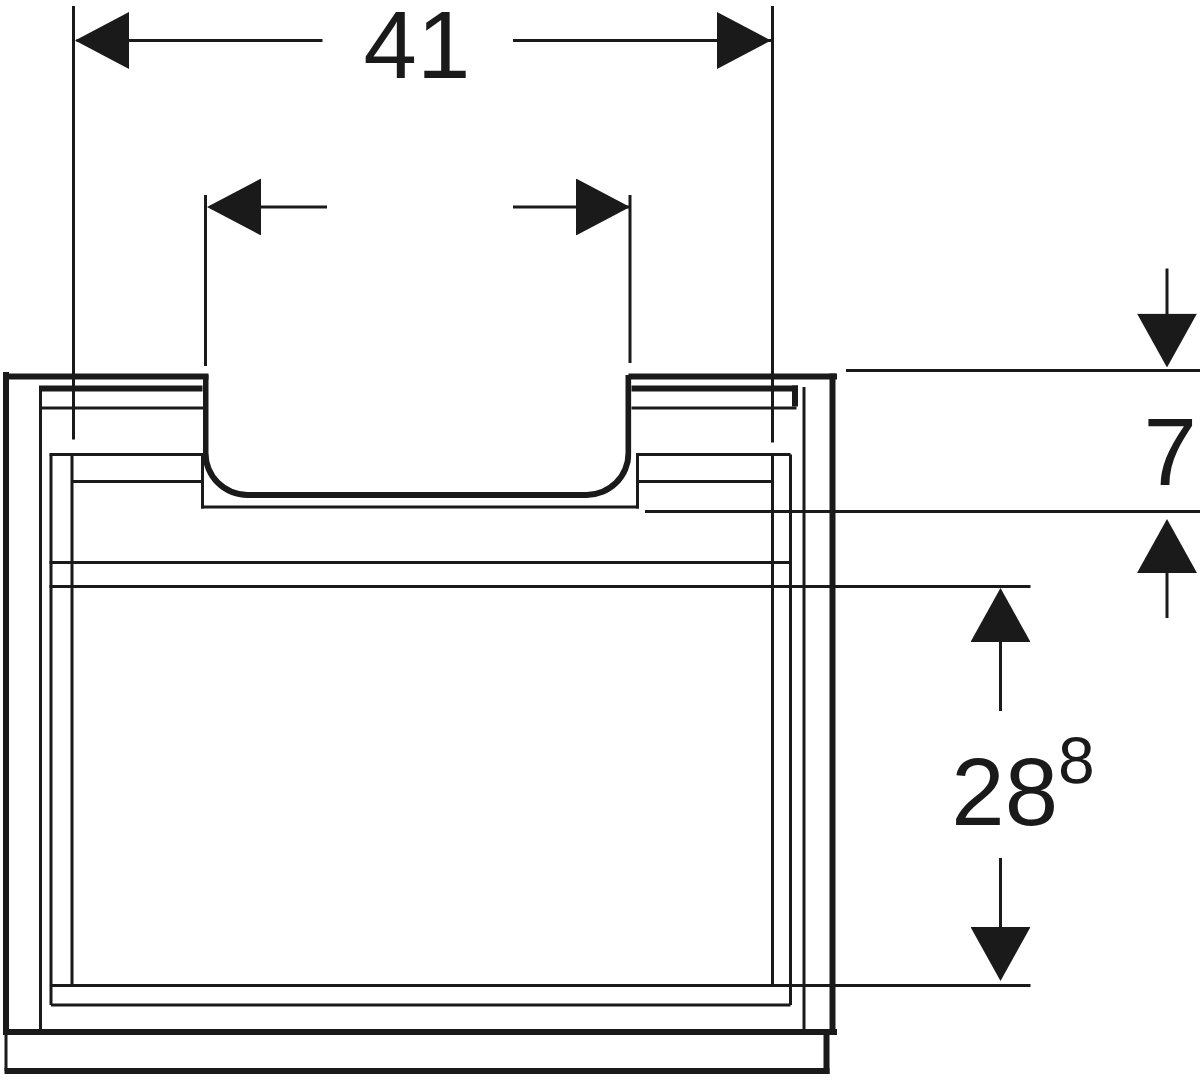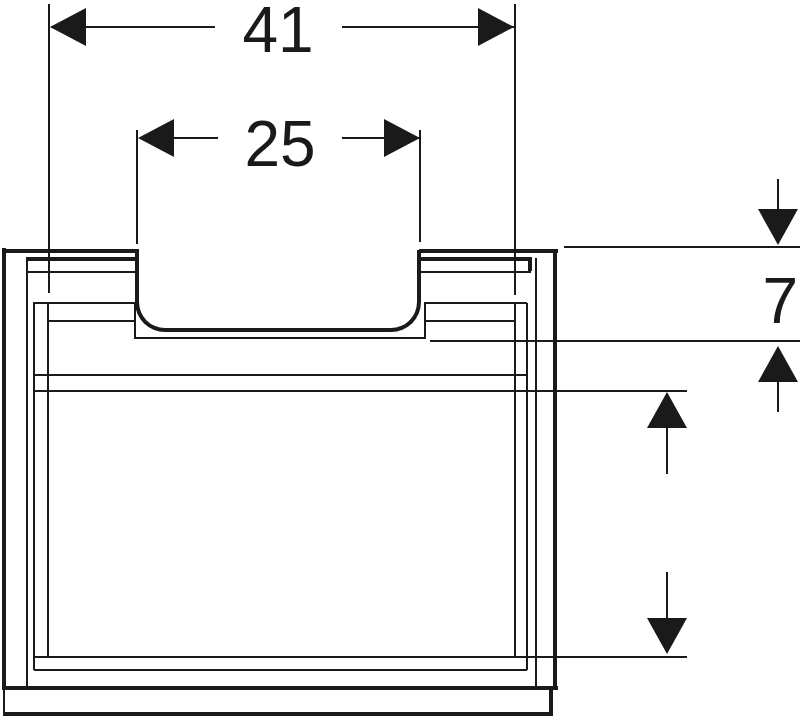--- a/index.html
+++ b/index.html
@@ -35,32 +35,34 @@
   <div class="arr arr-left" style="left:50px;top:8px;width:36px;height:38px;"></div>
   <div class="arr arr-right" style="left:478px;top:8px;width:36px;height:38px;"></div>
   <div class="dimtext tc" style="left:212px;top:-6px;width:132px;">41</div>
 
   <div class="ln" style="left:136px;top:130px;width:2px;height:114px;"></div>
   <div class="ln" style="left:419px;top:130px;width:2px;height:112px;"></div>
   <div class="ln" style="left:140px;top:137px;width:78px;height:2px;"></div>
   <div class="ln" style="left:342px;top:137px;width:78px;height:2px;"></div>
   <div class="arr arr-left" style="left:138px;top:119px;width:36px;height:38px;"></div>
   <div class="arr arr-right" style="left:384px;top:119px;width:36px;height:38px;"></div>
-  <div class="dimtext tc" style="left:210px;top:108px;width:140px;">25</div>
 
   <div class="ln" style="left:564px;top:246px;width:236px;height:2px;"></div>
   <div class="ln" style="left:430px;top:340px;width:370px;height:2px;"></div>
   <div class="ln" style="left:777px;top:179px;width:2px;height:32px;"></div>
   <div class="arr arr-down" style="left:758px;top:209px;width:40px;height:36px;"></div>
   <div class="dimtext tr" style="left:710px;top:265px;width:88px;">7</div>
   <div class="arr arr-up" style="left:758px;top:346px;width:40px;height:36px;"></div>
   <div class="ln" style="left:777px;top:381px;width:2px;height:31px;"></div>
 
   <div class="arr arr-up" style="left:647px;top:392px;width:40px;height:36px;"></div>
   <div class="ln" style="left:666px;top:427px;width:2px;height:47px;"></div>
+  <div class="dimtext tc" style="left:612px;top:492px;width:140px;">
+    <span>28</span><span class="sup">8</span>
+  </div>
   <div class="ln" style="left:666px;top:572px;width:2px;height:47px;"></div>
   <div class="arr arr-down" style="left:647px;top:618px;width:40px;height:36px;"></div>
 
   <div class="ln" style="left:2px;top:248px;width:4px;height:442px;"></div>
   <div class="ln" style="left:553px;top:249px;width:4px;height:441px;"></div>
   <div class="ln" style="left:2px;top:249px;width:137px;height:4px;"></div>
   <div class="ln" style="left:419px;top:249px;width:139px;height:4px;"></div>
   <div class="ln" style="left:28px;top:257px;width:107px;height:4px;"></div>
   <div class="ln" style="left:421px;top:257px;width:111px;height:4px;"></div>
   <div class="ln" style="left:528px;top:257px;width:4px;height:14px;"></div>

